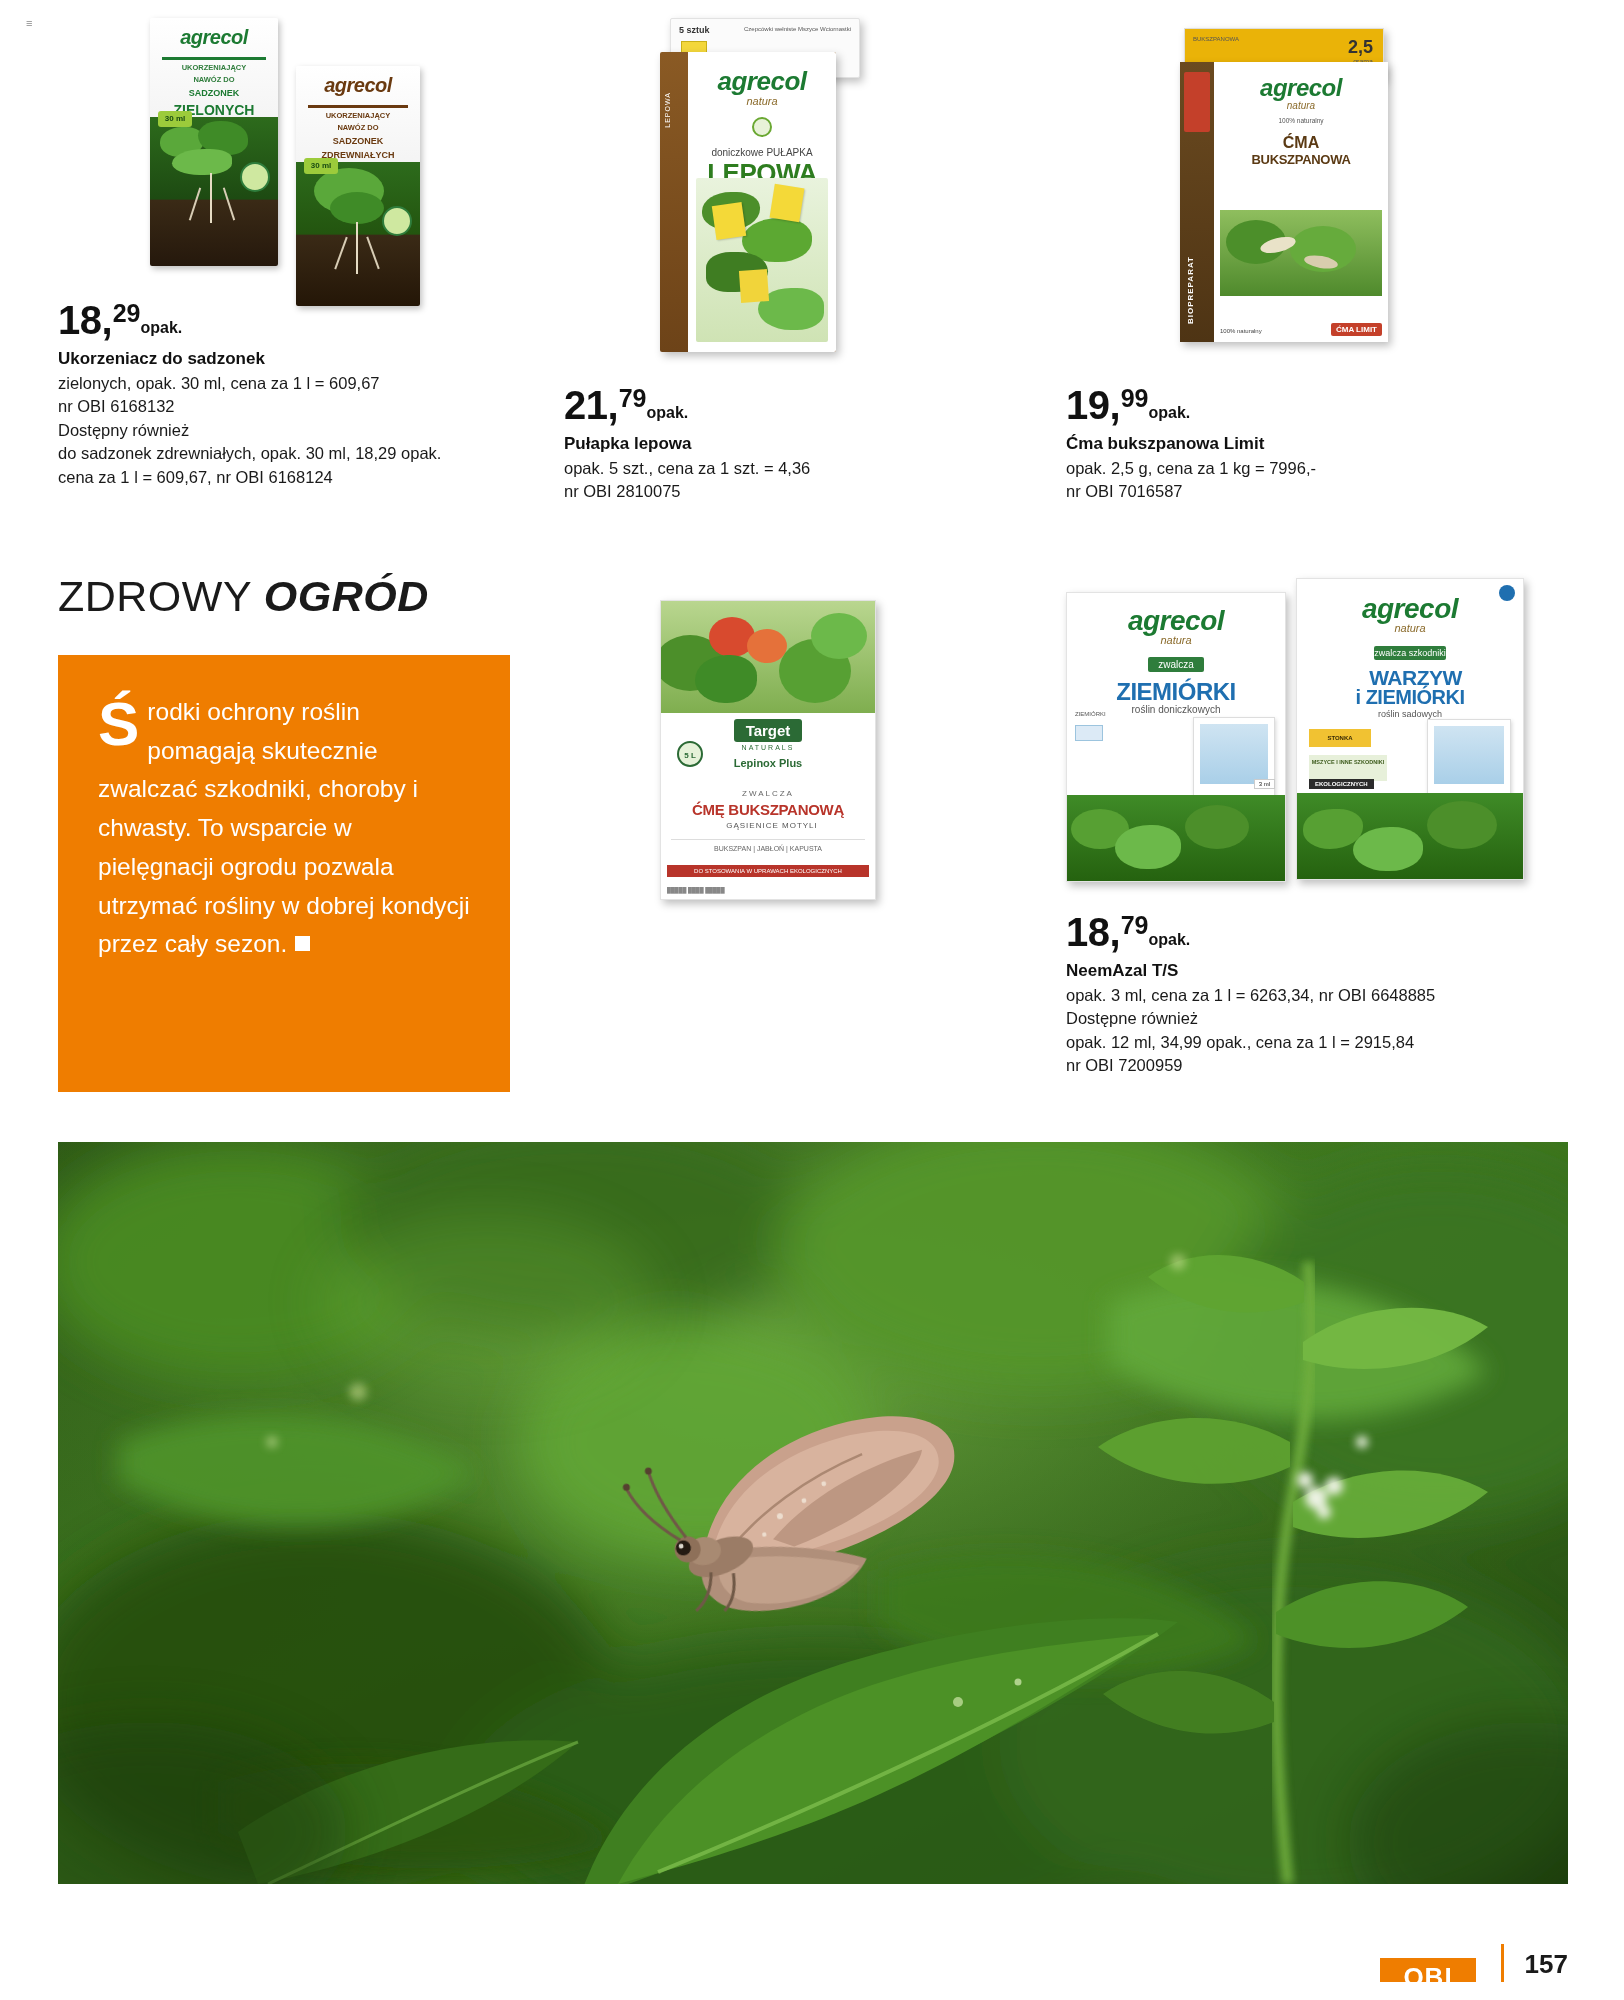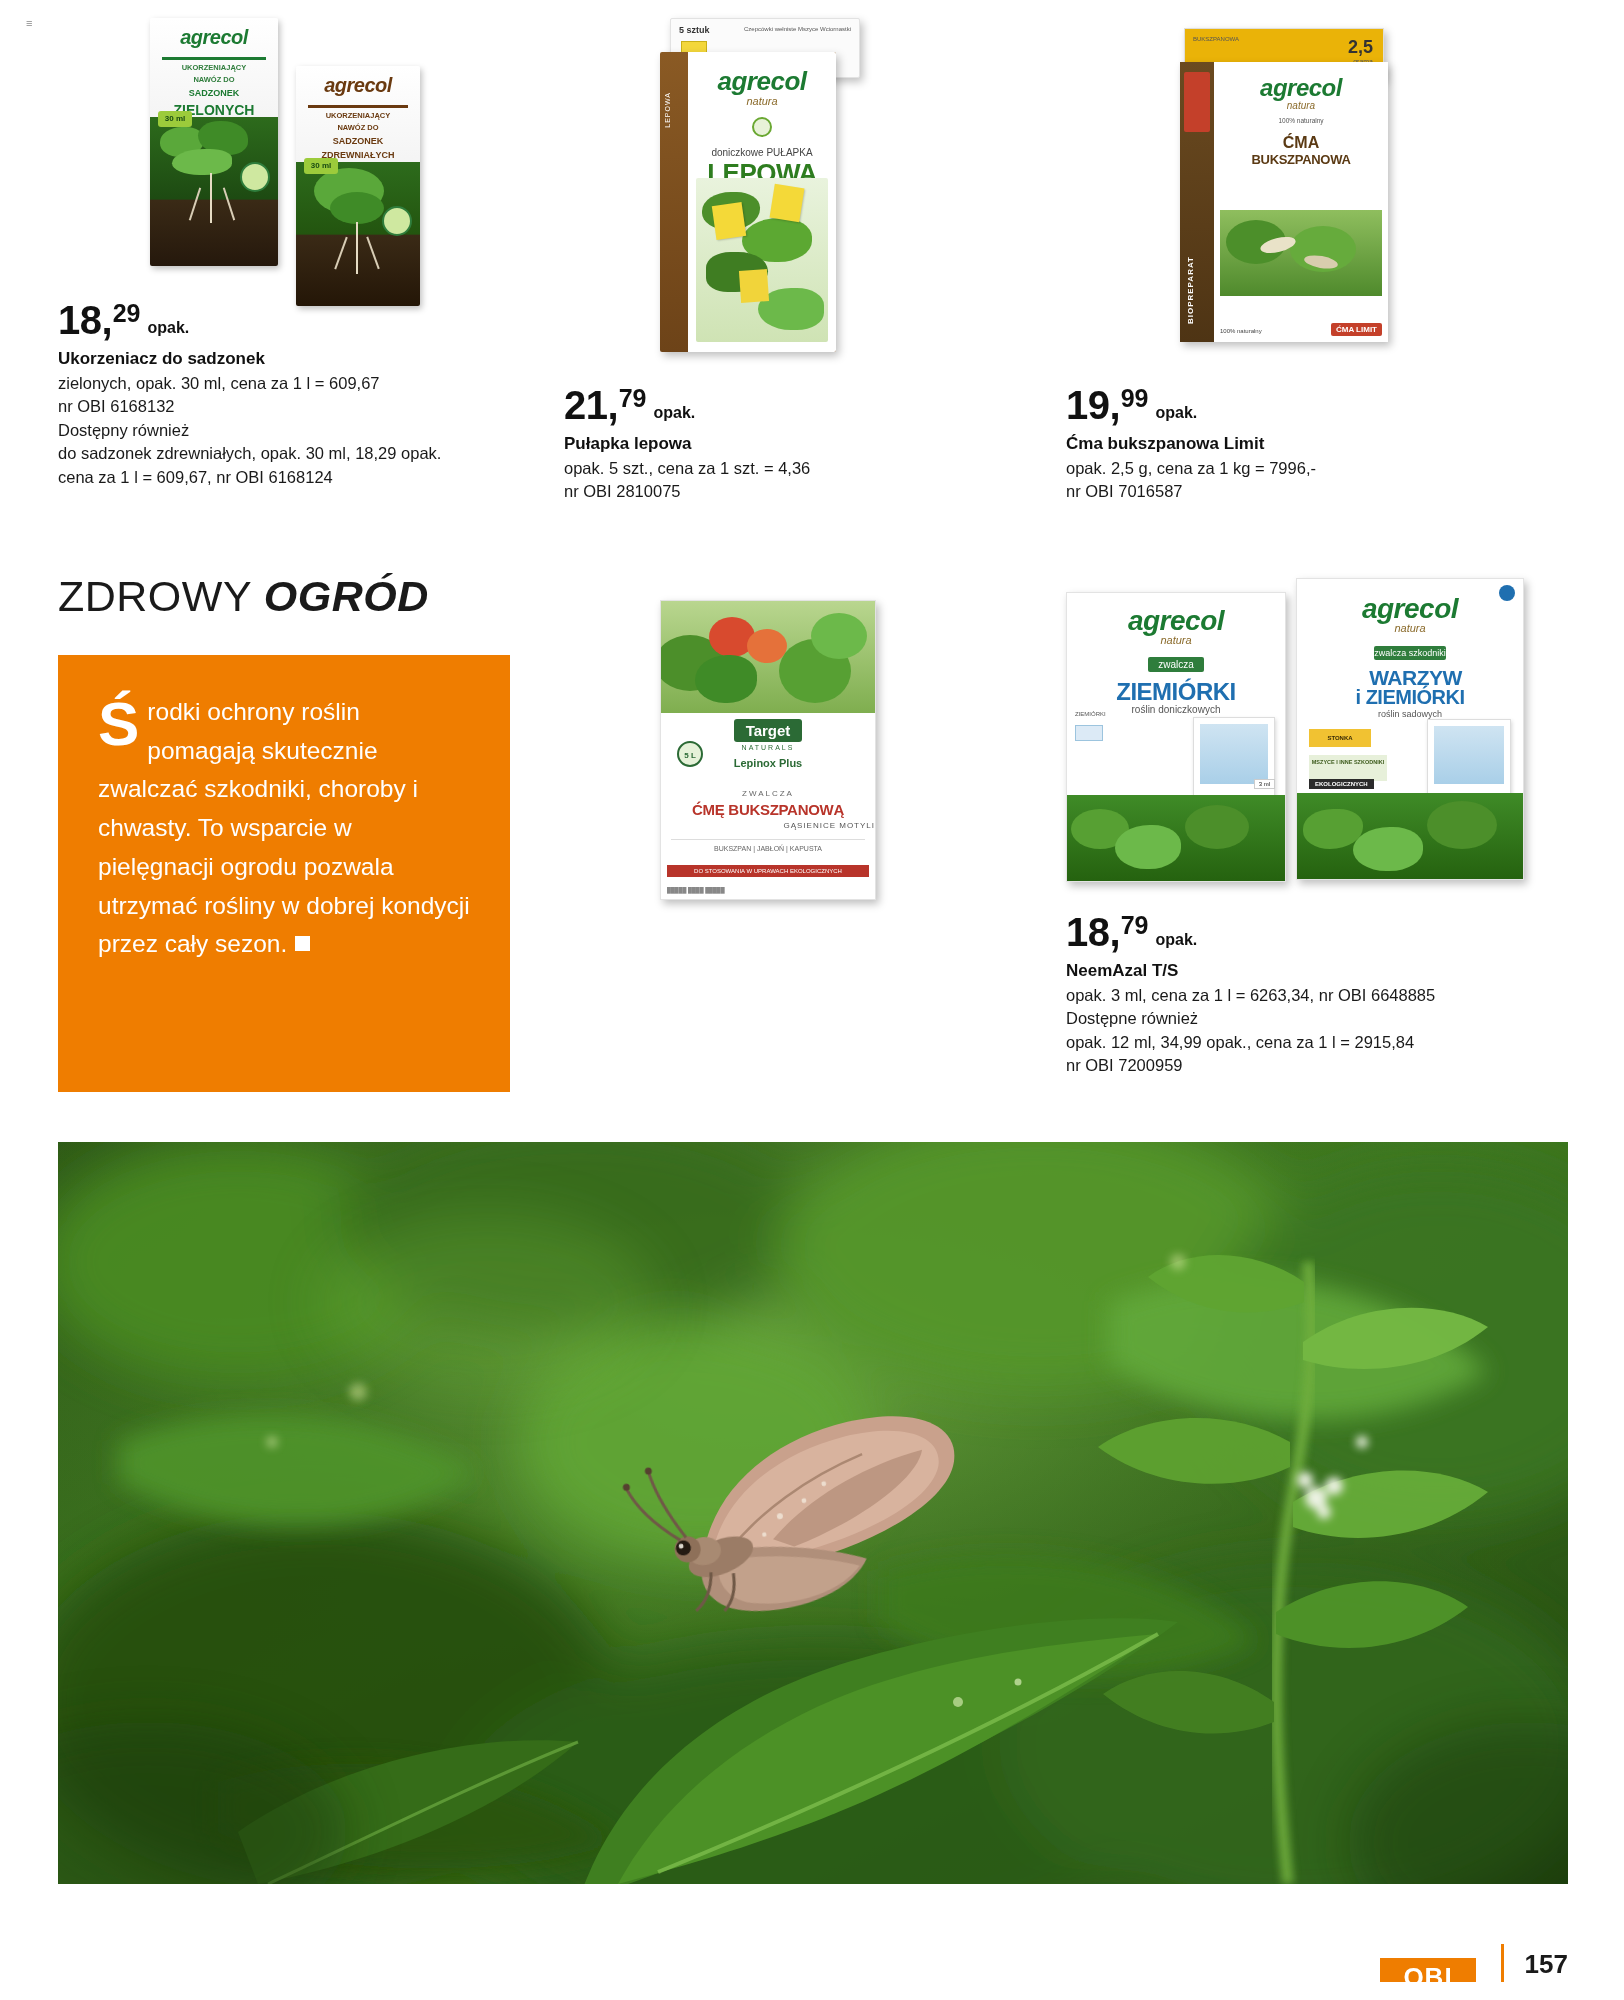--- a/index.html
+++ b/index.html
@@ -14,21 +14,21 @@
     overflow: hidden;
   }
 
   .page { position: relative; width: 1624px; height: 2000px; }
 
   
   .price { font-weight: bold; color: #111; line-height: 1; white-space: nowrap; }
   .price .int { font-size: 40px; letter-spacing: -0.5px; }
   .price .comma { font-size: 40px; }
   .price .dec { font-size: 25px; vertical-align: 12px; font-weight: bold; }
-  .price .unit { font-size: 16px; font-weight: bold; vertical-align: 1px; margin-left: 7px; }
+  .price .unit { font-size: 16px; font-weight: bold; vertical-align: 1px; margin-left: 0; }
 
   .pname { font-size: 17px; font-weight: bold; color: #111; margin-top: 9px; }
   .pdesc { font-size: 16.5px; color: #1a1a1a; line-height: 1.42; margin-top: 3px; }
 
   
   #prod1 { position: absolute; left: 58px; top: 300px; width: 470px; }
   #prod1img { position: absolute; left: 150px; top: 14px; width: 330px; height: 270px; }
 
   
   #prod2 { position: absolute; left: 564px; top: 385px; width: 400px; }
@@ -348,21 +348,21 @@
         <div class="leafblob" style="left:150px;top:12px;width:56px;height:46px;background:#6cb94a;border-radius:50%;"></div>
       </div>
 
       <div style="position:absolute;left:0;right:0;top:118px;text-align:center;">
         <div style="display:inline-block;background:#2b6a35;color:#fff;font-size:15px;font-weight:bold;padding:3px 12px;border-radius:3px;">Target</div>
         <div style="font-size:7px;color:#2b6a35;letter-spacing:2px;margin-top:2px;">NATURALS</div>
       </div>
       <div style="position:absolute;left:0;right:0;top:156px;text-align:center;font-size:11px;font-weight:bold;color:#2b6a35;">Lepinox Plus</div>
       <div style="position:absolute;left:0;right:0;top:188px;text-align:center;font-size:8px;color:#666;letter-spacing:2px;">ZWALCZA</div>
       <div style="position:absolute;left:0;right:0;top:200px;text-align:center;font-size:15px;font-weight:bold;color:#b8342a;letter-spacing:-0.3px;">ĆMĘ BUKSZPANOWĄ</div>
-      <div style="position:absolute;left:8px;right:0;top:220px;text-align:right;font-size:8px;color:#555;letter-spacing:1px;">GĄSIENICE MOTYLI</div>
+      <div style="position:absolute;left:8px;right:0;top:220px;text-align:center;font-size:8px;color:#555;letter-spacing:1px;">GĄSIENICE MOTYLI</div>
       <div style="position:absolute;left:10px;right:10px;top:238px;height:1px;background:#ddd;"></div>
       <div style="position:absolute;left:0;right:0;top:244px;text-align:center;font-size:7px;color:#666;">BUKSZPAN | JABŁOŃ | KAPUSTA</div>
       <div style="position:absolute;left:6px;right:6px;bottom:22px;background:#b8342a;color:#fff;font-size:6px;text-align:center;padding:3px 0;">DO STOSOWANIA W UPRAWACH EKOLOGICZNYCH</div>
       <div style="position:absolute;left:6px;bottom:6px;font-size:5.5px;color:#888;">█████ ████ █████</div>
       <div style="position:absolute;left:16px;top:140px;width:26px;height:26px;border-radius:50%;background:#e6f2d9;border:2px solid #2b6a35;color:#2b6a35;font-size:8px;font-weight:bold;text-align:center;line-height:26px;">5 L</div>
     </div>
   </div>
 
 
   <div id="prod5img">

